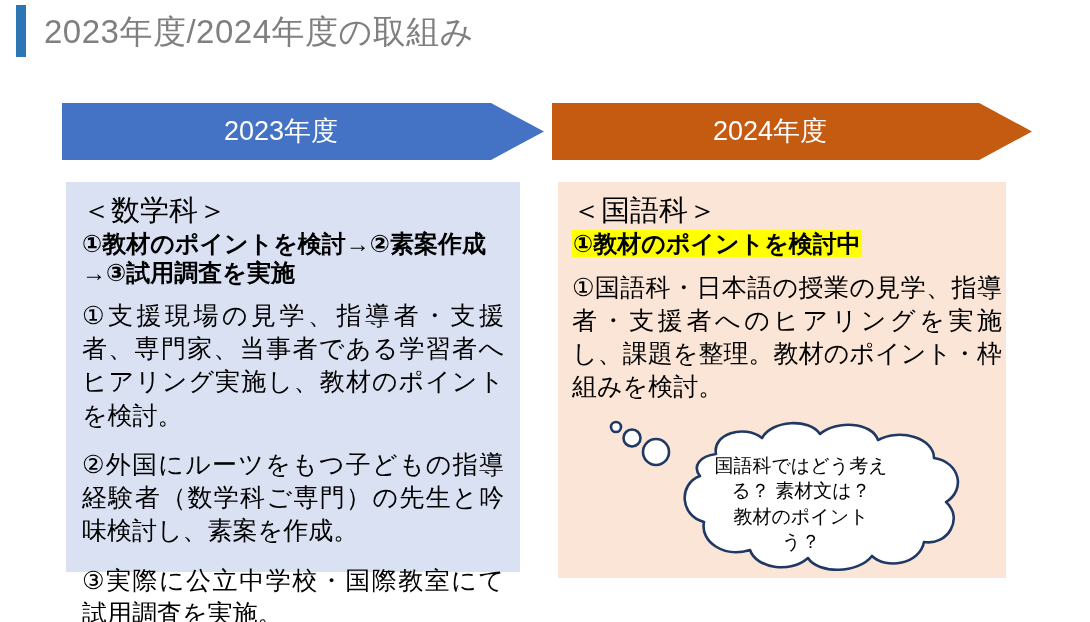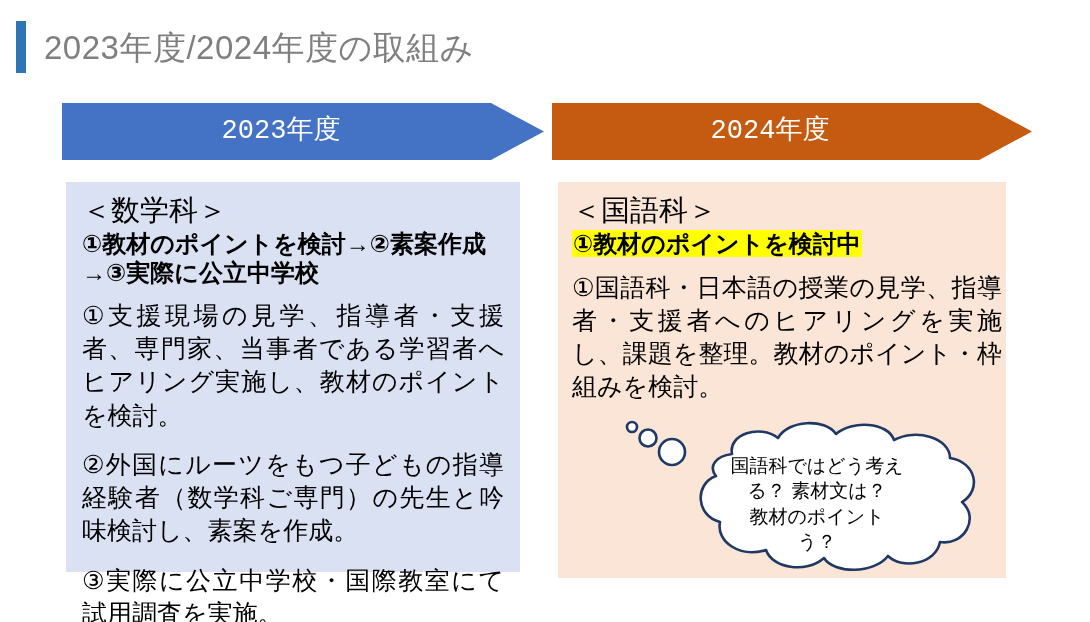--- a/index.html
+++ b/index.html
@@ -12,21 +12,21 @@
     background: #ffffff;
     font-family: "Liberation Sans", "DejaVu Sans", sans-serif;
     overflow: hidden;
     position: relative;
   }
 
   
   #slide-title-block {
     position: absolute;
     left: 16px;
-    top: 20px;
+    top: 4px;
     height: 54px;
     display: flex;
     align-items: center;
   }
   #title-accent-bar {
     width: 10px;
     height: 52px;
     background: #2E75B6;
     flex: none;
   }
@@ -60,21 +60,20 @@
   #chevron-2024 {
     left: 552px;
     width: 480px;
     background: #C55A11;
     clip-path: polygon(0 0, 89% 0, 100% 50%, 89% 100%, 0 100%);
     text-align: center;
   }
   .chevron-label {
     transform: translateX(-22px);
     white-space: nowrap;
-    font-family: Liberation Mono, monospace;
   }
 
   
   .panel {
     position: absolute;
     box-sizing: border-box;
   }
   #panel-2023 {
     left: 66px;
     top: 182px;
@@ -123,21 +122,21 @@
     margin: 0 0 14px 0;
     text-align: justify;
     text-justify: inter-character;
   }
   #panel-2023 .panel-para { margin-bottom: 16px; }
   #panel-2024 .panel-para { margin-bottom: 0; }
 
   
   #thought-bubble {
     position: absolute;
-    left: 620px;
+    left: 604px;
     top: 418px;
     width: 390px;
     height: 170px;
     pointer-events: none;
   }
   #thought-bubble svg { display: block; }
   #thought-bubble-text {
     position: absolute;
     left: 92px;
     top: 35px;
@@ -158,21 +157,21 @@
 
 <div class="chevron" id="chevron-2023">
   <span class="chevron-label">2023年度</span>
 </div>
 <div class="chevron" id="chevron-2024">
   <span class="chevron-label">2024年度</span>
 </div>
 
 <div class="panel" id="panel-2023">
   <div class="panel-heading">＜数学科＞</div>
-  <div class="panel-lead">①教材のポイントを検討→②素案作成→③実際に公立中学校</div>
+  <div class="panel-lead">①教材のポイントを検討→②素案作成→③試用調査を実施</div>
   <div class="panel-para">①支援現場の見学、指導者・支援者、専門家、当事者である学習者へヒアリング実施し、教材のポイントを検討。</div>
   <div class="panel-para">②外国にルーツをもつ子どもの指導経験者（数学科ご専門）の先生と吟味検討し、素案を作成。</div>
   <div class="panel-para">③実際に公立中学校・国際教室にて試用調査を実施。</div>
 </div>
 
 <div class="panel" id="panel-2024">
   <div class="panel-heading">＜国語科＞</div>
   <div class="panel-lead"><span class="highlight-mark">①教材のポイントを検討中</span></div>
   <div class="panel-para">①国語科・日本語の授業の見学、指導者・支援者へのヒアリングを実施し、課題を整理。教材のポイント・枠組みを検討。</div>
 </div>

